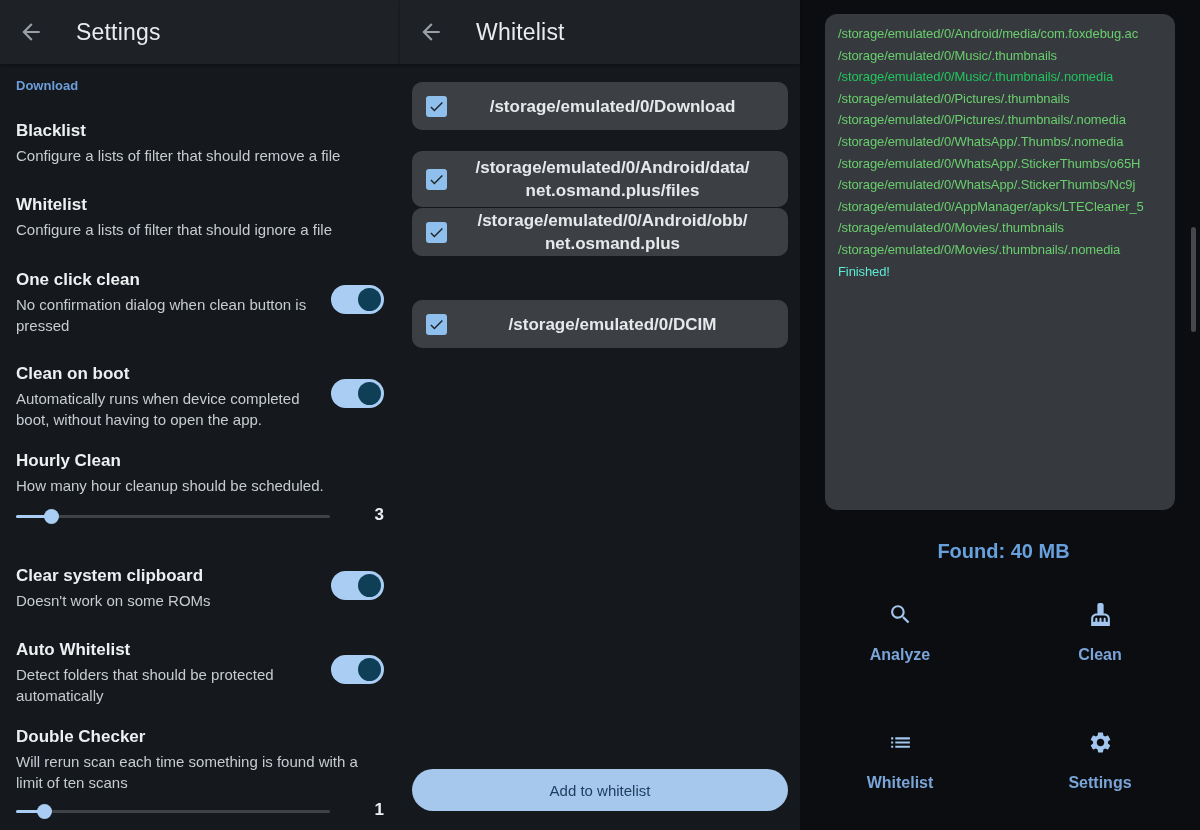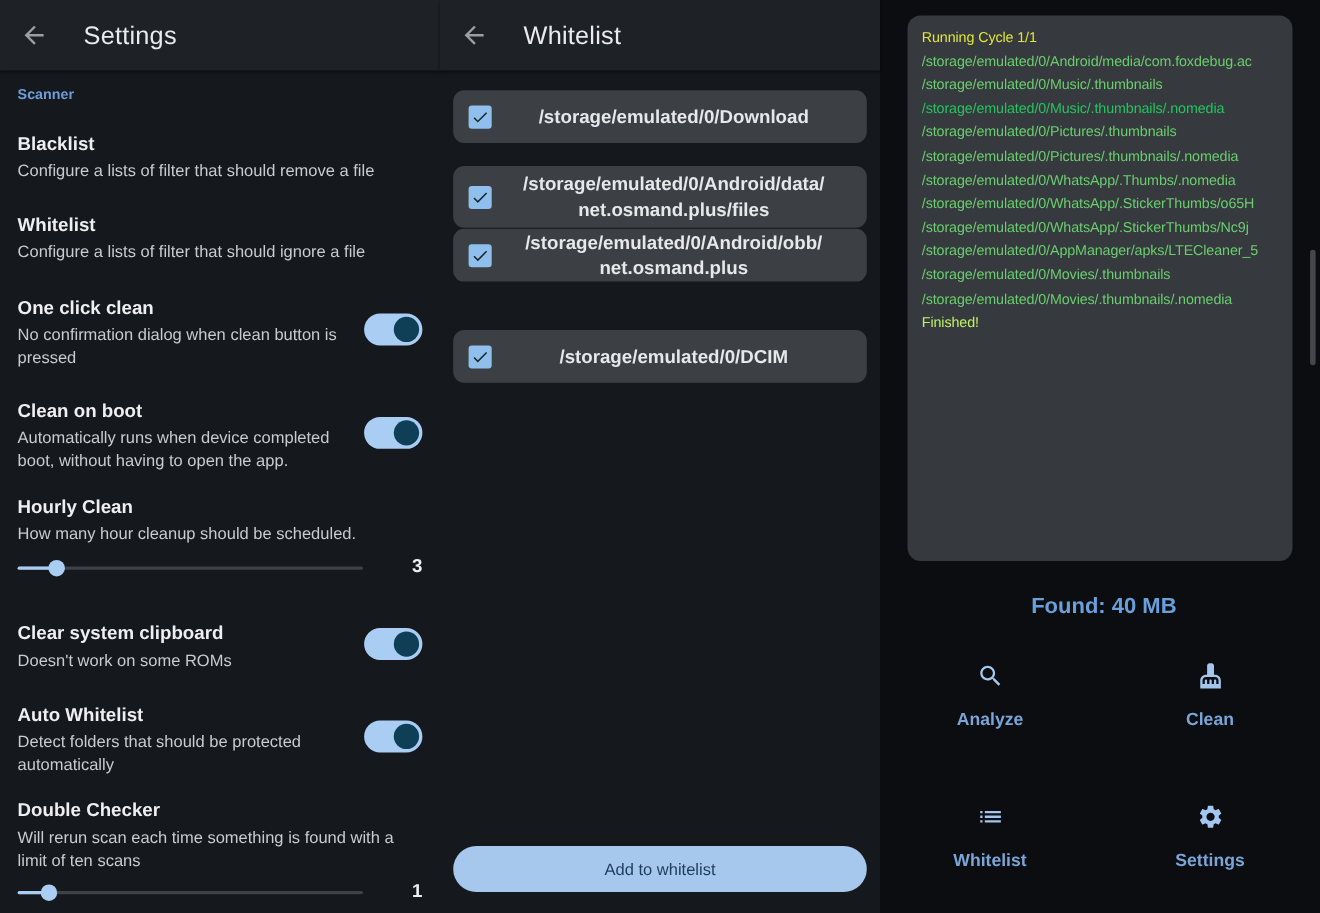--- a/index.html
+++ b/index.html
@@ -67,21 +67,21 @@
 <div class="panel" id="panel-settings">
   <div class="appbar">
     <span class="back">
       <svg viewBox="0 0 24 24" fill="currentColor">
           <path d="M20 11H7.83l5.59-5.59L12 4l-8 8 8 8 1.41-1.41L7.83 13H20v-2z"></path>
         </svg>
     </span>
     <span class="title">Settings</span>
   </div>
 
-  <div class="abs section-label" style="top:78px">Scanner</div>
+  <div class="abs section-label" style="top:78px">Download</div>
 
   <div class="abs" style="top:121px">
     <div class="s-title">Blacklist</div>
     <div class="s-desc">Configure a lists of filter that should remove a file</div>
   </div>
 
   <div class="abs" style="top:195px">
     <div class="s-title">Whitelist</div>
     <div class="s-desc">Configure a lists of filter that should ignore a file</div>
   </div>
@@ -186,33 +186,32 @@
         </svg>
     </span>
     <span class="wl-path">/storage/emulated/0/DCIM</span>
   </div>
 
   <button class="add-btn">Add to whitelist</button>
 </div>
 
 <div class="panel" id="panel-main">
   <div class="log-card">
-    <div class="log-line" style="color: rgb(223, 229, 58);">Running Cycle 1/1</div>
     <div class="log-line" style="color: rgb(105, 206, 110);">/storage/emulated/0/Android/media/com.foxdebug.ac</div>
     <div class="log-line" style="color: rgb(105, 206, 110);">/storage/emulated/0/Music/.thumbnails</div>
     <div class="log-line" style="color: #22c55e;">/storage/emulated/0/Music/.thumbnails/.nomedia</div>
     <div class="log-line" style="color: rgb(105, 206, 110);">/storage/emulated/0/Pictures/.thumbnails</div>
     <div class="log-line" style="color: rgb(105, 206, 110);">/storage/emulated/0/Pictures/.thumbnails/.nomedia</div>
     <div class="log-line" style="color: rgb(105, 206, 110);">/storage/emulated/0/WhatsApp/.Thumbs/.nomedia</div>
     <div class="log-line" style="color: rgb(105, 206, 110);">/storage/emulated/0/WhatsApp/.StickerThumbs/o65H</div>
     <div class="log-line" style="color: rgb(105, 206, 110);">/storage/emulated/0/WhatsApp/.StickerThumbs/Nc9j</div>
     <div class="log-line" style="color: rgb(105, 206, 110);">/storage/emulated/0/AppManager/apks/LTECleaner_5</div>
     <div class="log-line" style="color: rgb(105, 206, 110);">/storage/emulated/0/Movies/.thumbnails</div>
     <div class="log-line" style="color: rgb(105, 206, 110);">/storage/emulated/0/Movies/.thumbnails/.nomedia</div>
-    <div class="log-line" style="color: #bef264;">Finished!</div>
+    <div class="log-line" style="color: #5eead4;">Finished!</div>
   </div>
 
   <div class="found">Found: 40 MB</div>
 
   <div class="action" style="left:0;top:602px">
     <span class="icon">
       <svg viewBox="0 0 24 24" fill="currentColor">
           <path d="M15.5 14h-.79l-.28-.27C15.41 12.59 16 11.11 16 9.5 16 5.91 13.09 3 9.5 3S3 5.91 3 9.5 5.91 16 9.5 16c1.61 0 3.09-.59 4.23-1.57l.27.28v.79l5 4.99L20.49 19l-4.99-5zm-6 0C7.01 14 5 11.99 5 9.5S7.01 5 9.5 5 14 7.01 14 9.5 11.99 14 9.5 14z"></path>
         </svg>
     </span>

